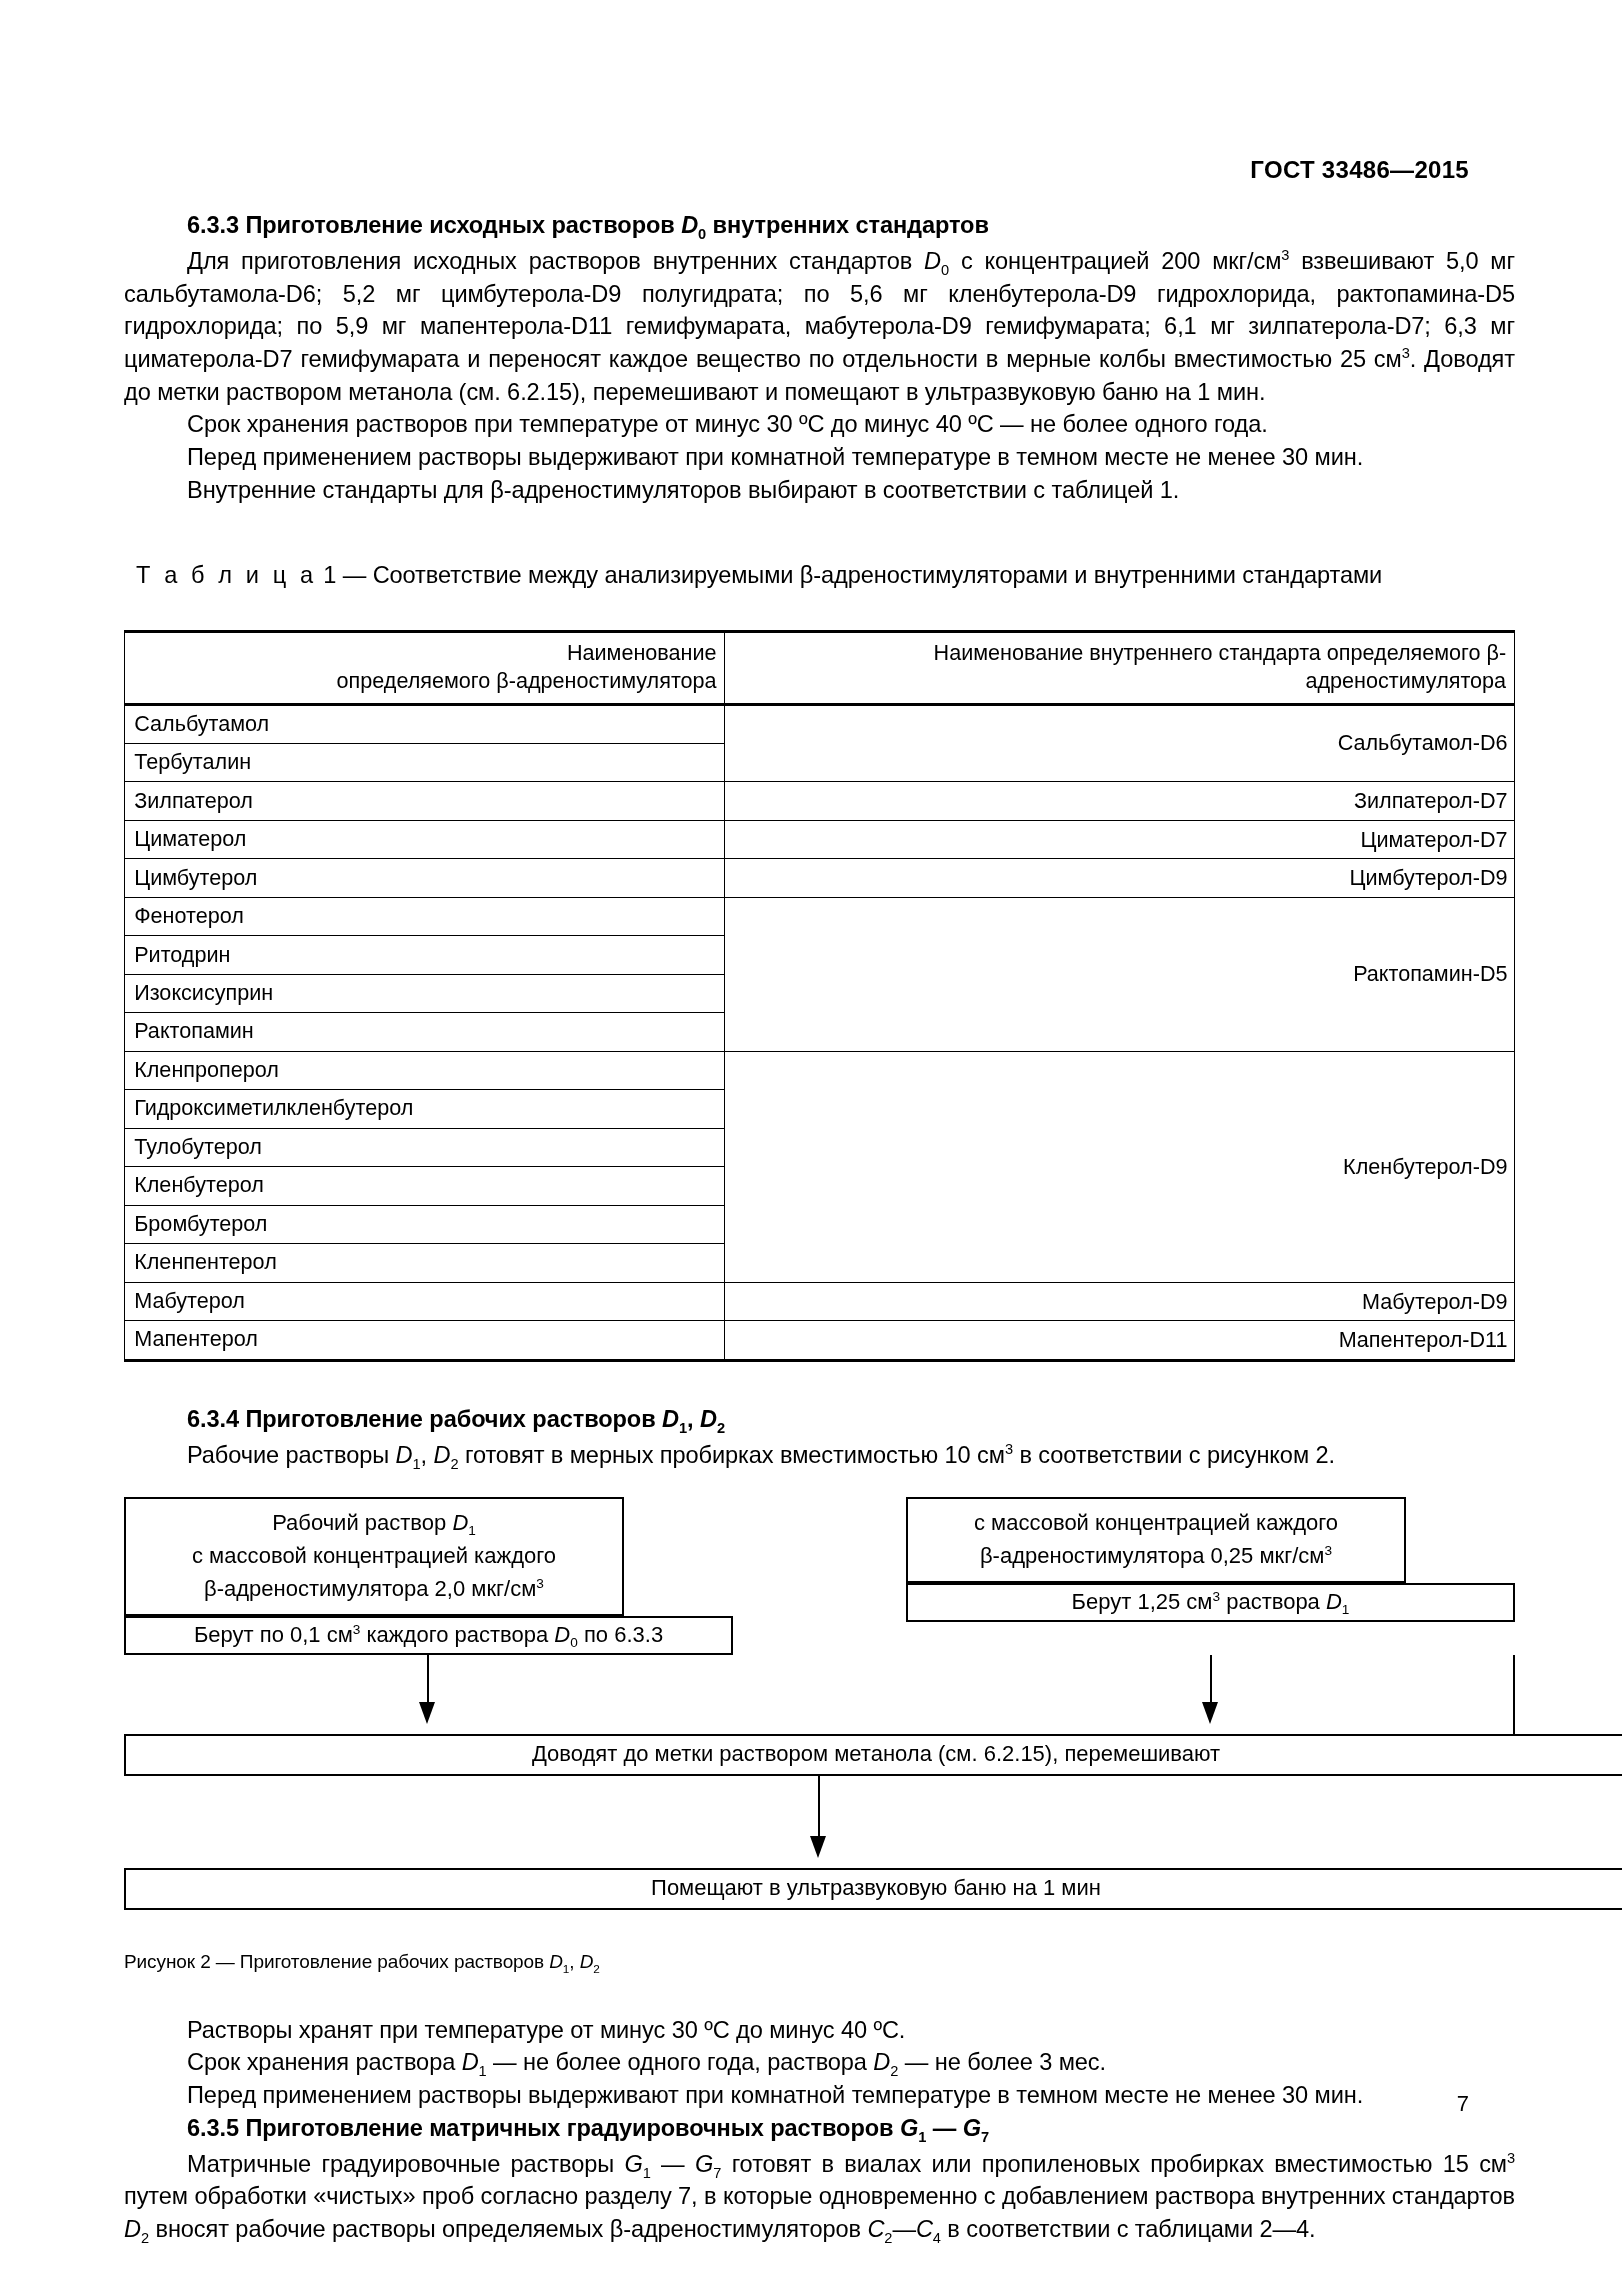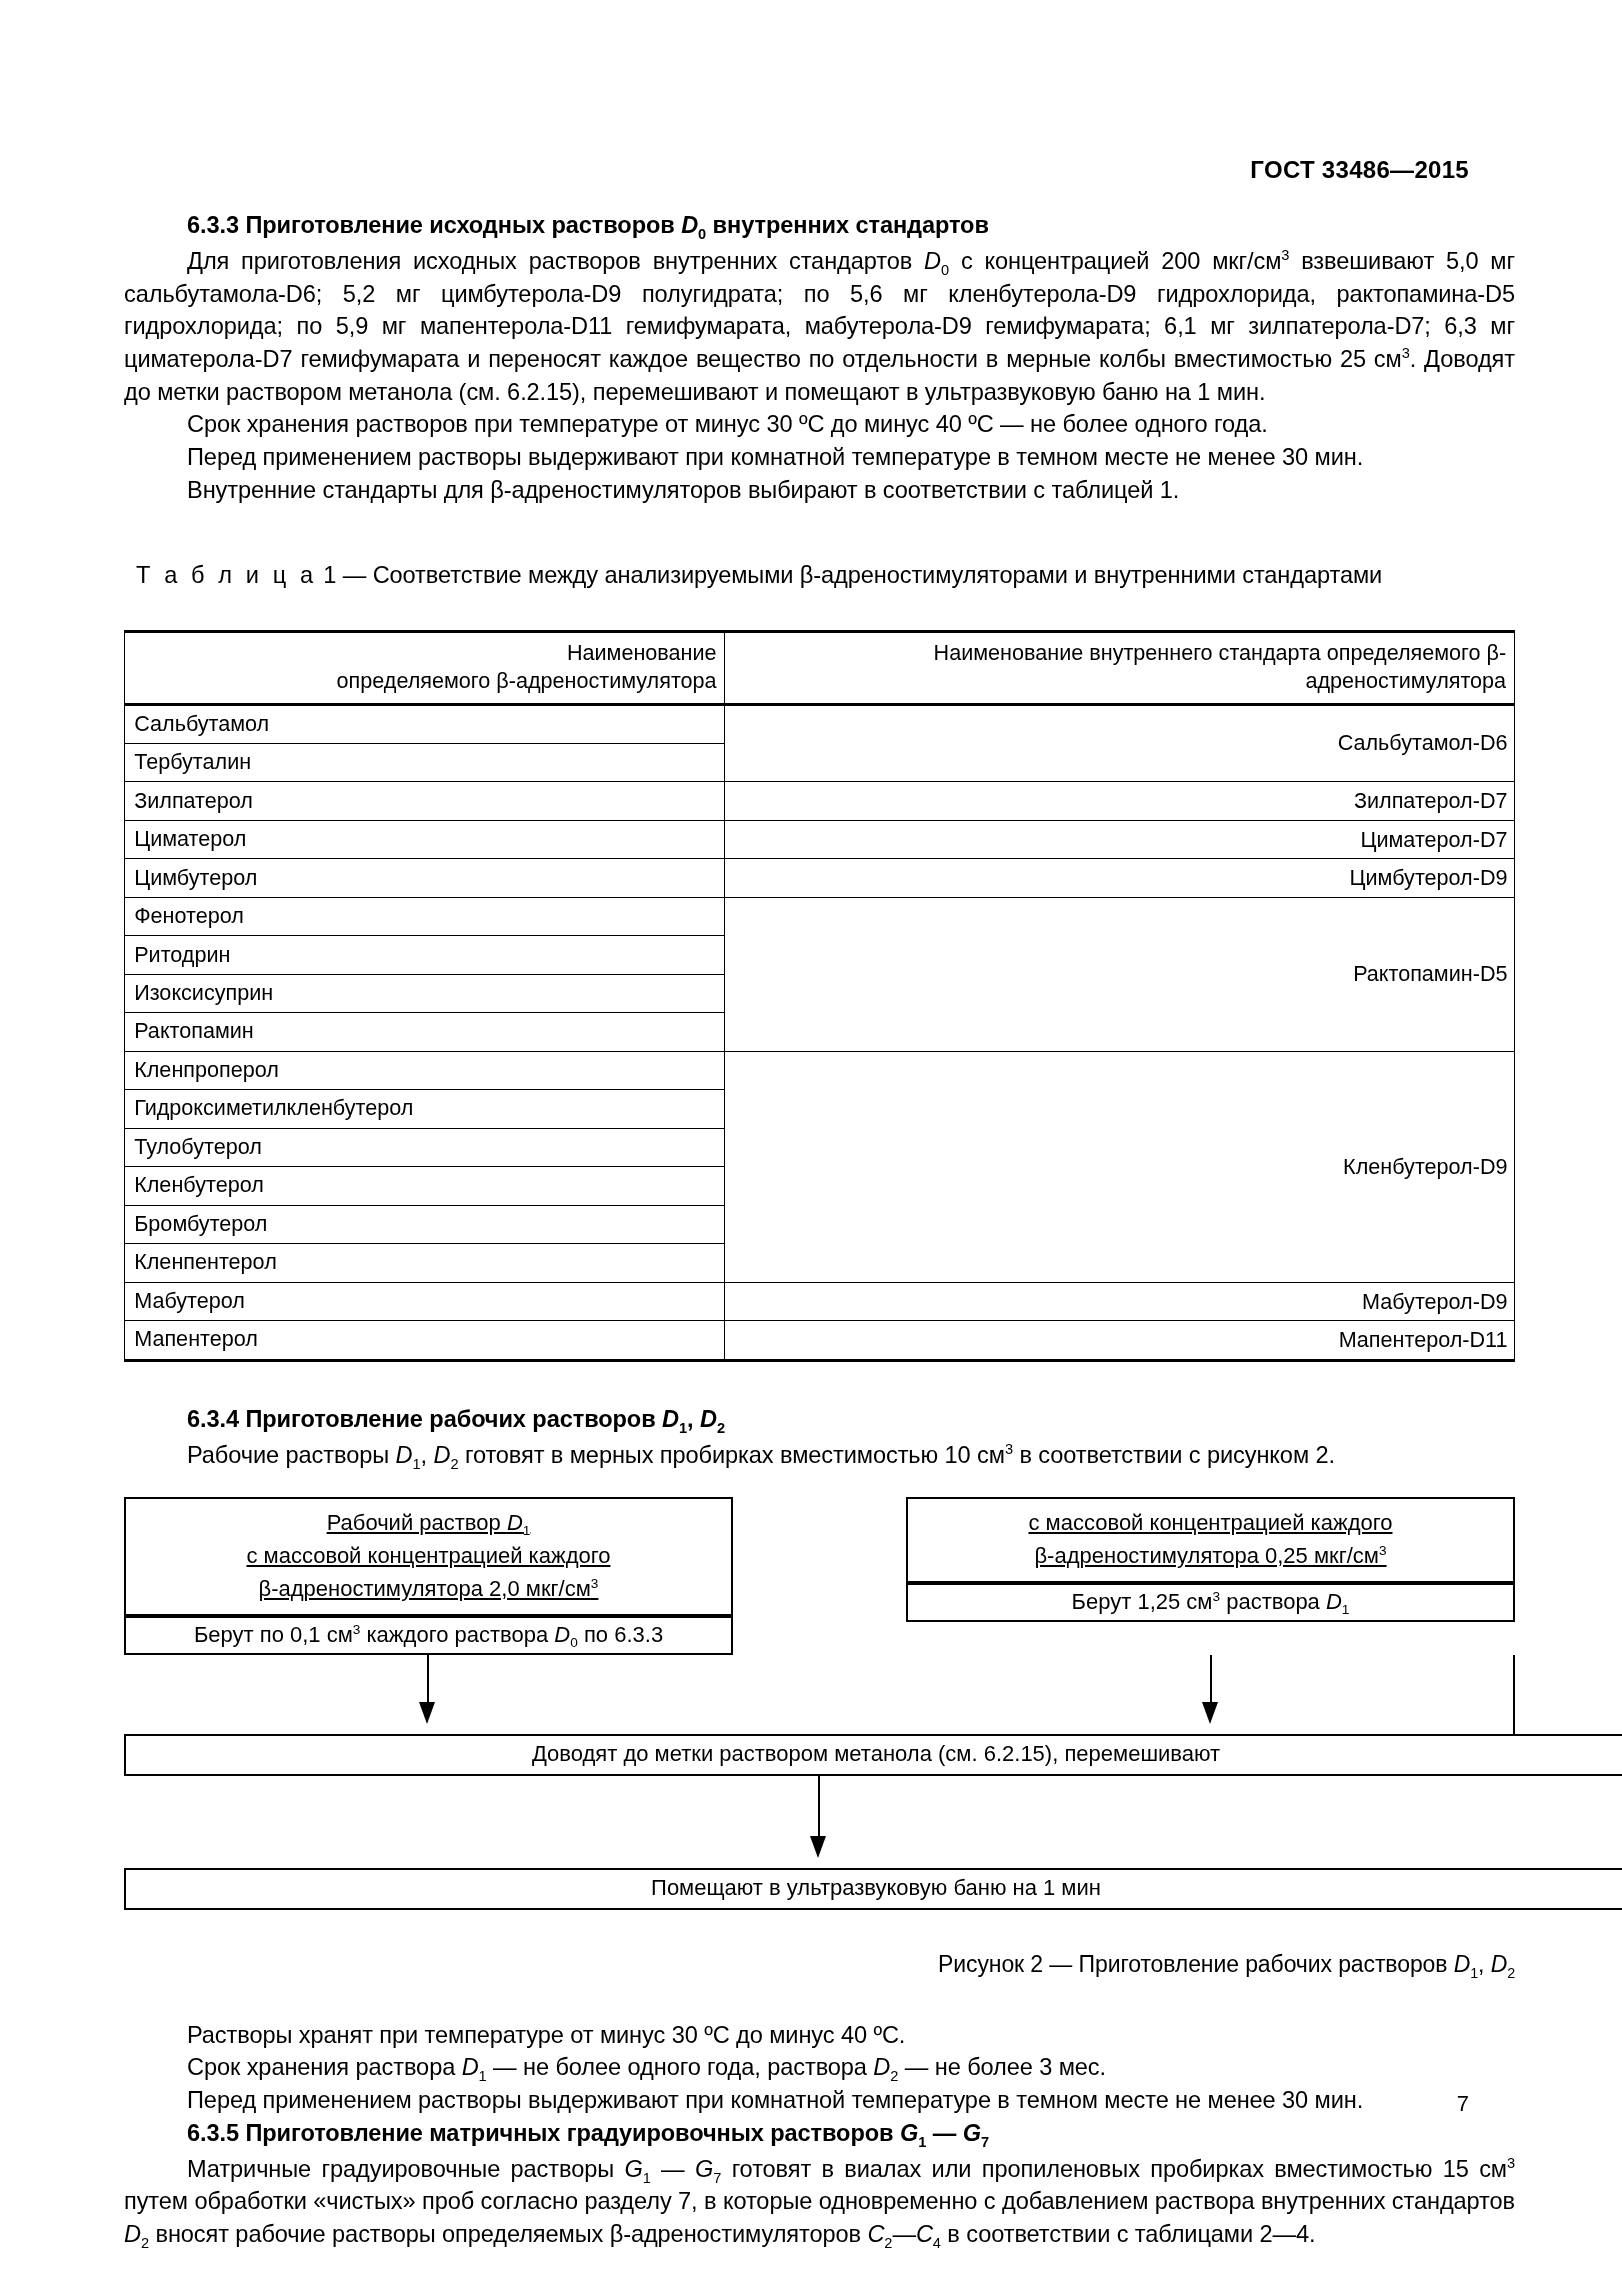--- a/index.html
+++ b/index.html
@@ -124,21 +124,21 @@
     align-items: flex-start;
   }
   .flow-box {
     border: 2px solid #000;
     box-sizing: border-box;
     text-align: center;
     font-size: 22px;
     line-height: 1.5;
     padding: 6.5px 9.2px 9.2px 9.2px;
   }
-  .flow-box.top { width: 609px; text-decoration: underline; }
+  .flow-box.top { width: 500px; }
   .flow-sub {
     border: 2px solid #000;
     border-top: 2px solid #000;
     box-sizing: border-box;
     text-align: center;
     font-size: 22px;
     padding: 3.9px 6.5px 5.2px 6.5px;
     width: 609px;
   }
   .flow-col { width: 609px; }
@@ -159,22 +159,22 @@
   }
   .arrowhead {
     position: absolute;
     width: 0; height: 0;
     border-left: 8.5px solid transparent;
     border-right: 8.5px solid transparent;
     border-top: 22px solid #000;
   }
 
   .fig-caption {
-    text-align: right;
-    font-size: 23px;
+    text-align: left;
+    font-size: 19px;
     margin: 0;
     letter-spacing: -0.1px;
   }
 
   .page-number {
     position: absolute;
     right: 162px;
     top: 2091px;
     font-size: 22px;
   }

